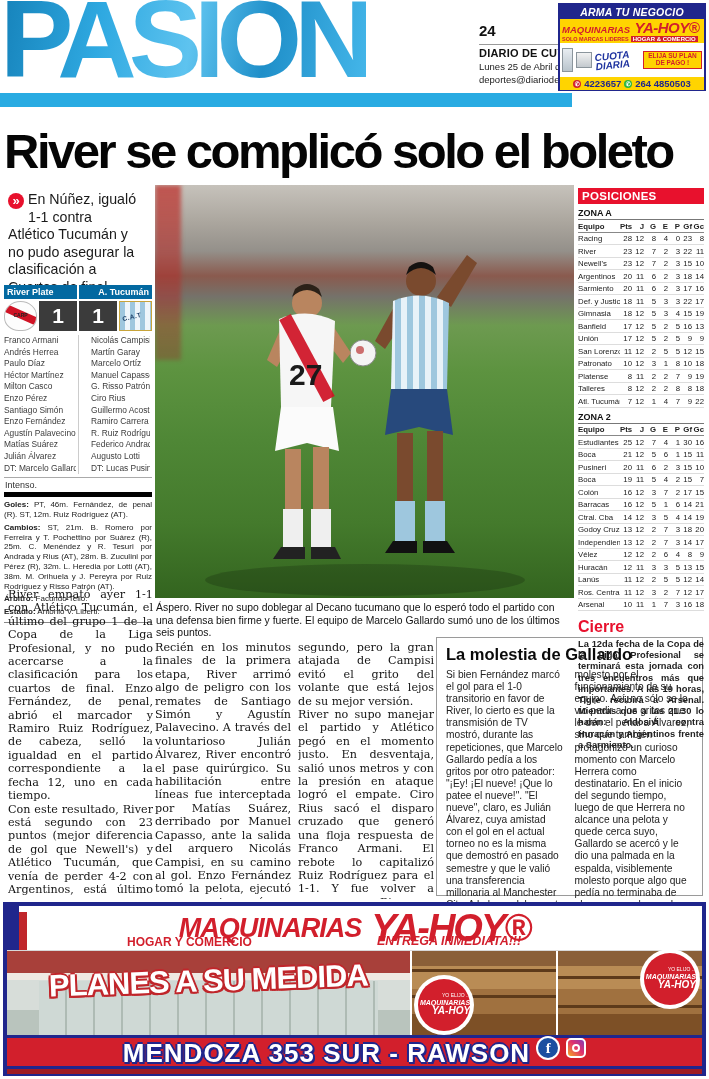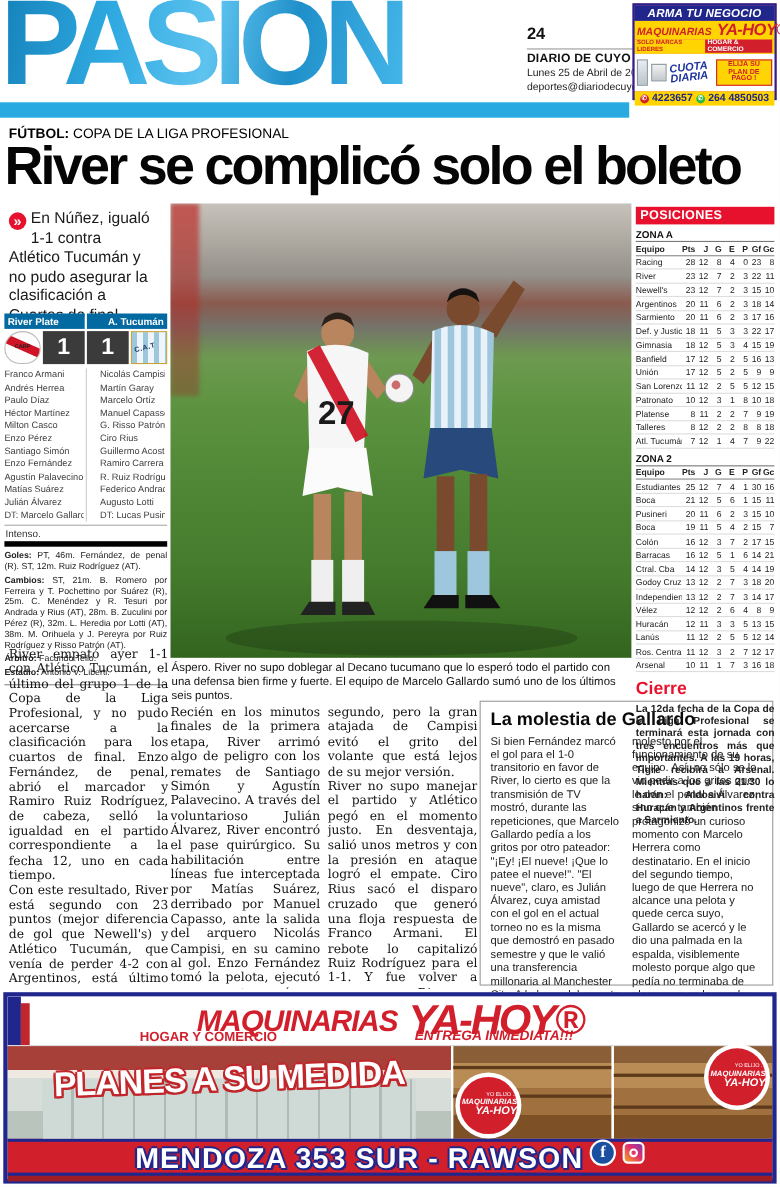--- a/index.html
+++ b/index.html
@@ -13,22 +13,22 @@
         -webkit-background-clip:text;background-clip:text;color:transparent;}
   .header-meta{position:absolute;left:479px;top:22px;width:140px;}
   .page-num{font-size:15px;font-weight:bold;padding-bottom:3px;}
   .meta-rule{border-top:1px solid #9a9a9a;margin:2px 0;}
   .paper-name{font-size:11px;font-weight:bold;letter-spacing:.2px;}
   .issue-date{font-size:9.5px;color:#222;margin-top:2px;}
   .issue-email{font-size:9.5px;color:#222;margin-top:2px;}
   .cyan-bar{position:absolute;left:0;top:93px;width:572px;height:14px;background:#29abe2;}
 
   
-  .top-ad{position:absolute;right:3px;top:3px;width:131px;height:88px;border:2px solid #20268c;
-          background:#ec4899;box-sizing:border-box;font-weight:bold;}
+  .top-ad{position:absolute;right:3px;top:3px;width:148px;height:88px;border:2px solid #20268c;
+          background:#c4b5fd;box-sizing:border-box;font-weight:bold;}
   .ta-banner{background:#20268c;color:#fff;font-size:10.5px;font-style:italic;text-align:center;
              padding:1px 0;letter-spacing:.2px;}
   .ta-brand{background:#ffd400;padding:1px 2px 0 2px;line-height:1;white-space:nowrap;}
   .ta-maq{color:#d21f2c;font-style:italic;font-size:9.5px;}
   .ta-yahoy{color:#d21f2c;font-size:15px;font-style:italic;letter-spacing:-.5px;}
   .ta-sub{background:#ffd400;display:flex;gap:2px;align-items:center;padding:0 2px 1px 2px;}
   .ta-solo{color:#d21f2c;font-size:5.5px;}
   .ta-hogar{background:#d21f2c;color:#fff;font-size:6px;padding:0 2px;}
   .ta-mid{display:flex;align-items:center;gap:3px;padding:2px;height:30px;background:#fff;}
   .appliance{width:14px;height:22px;background:linear-gradient(#e8edf2,#b9c4cc);border:1px solid #8b959c;}
@@ -194,21 +194,20 @@
     <div class="ta-phones">
       <span class="ph-icon">✆</span>
       <span>4223657</span>
       <span class="wa-icon">✆</span>
       <span>264 4850503</span>
     </div>
   </div>
 
   <div class="cyan-bar"></div>
 
-  <div class="kicker"><b>FÚTBOL:</b><span> COPA DE LA LIGA PROFESIONAL</span></div>
   <div class="headline">River se complicó solo el boleto</div>
 
   <div class="lede">
     <span class="chevron">»</span>
     <span>En Núñez, igualó 1-1 contra Atlético Tucumán y no pudo asegurar la clasificación a Cuartos de final.</span>
   </div>
 
   <div class="match">
     <div class="m-headers">
       <div class="m-h">River Plate</div>

